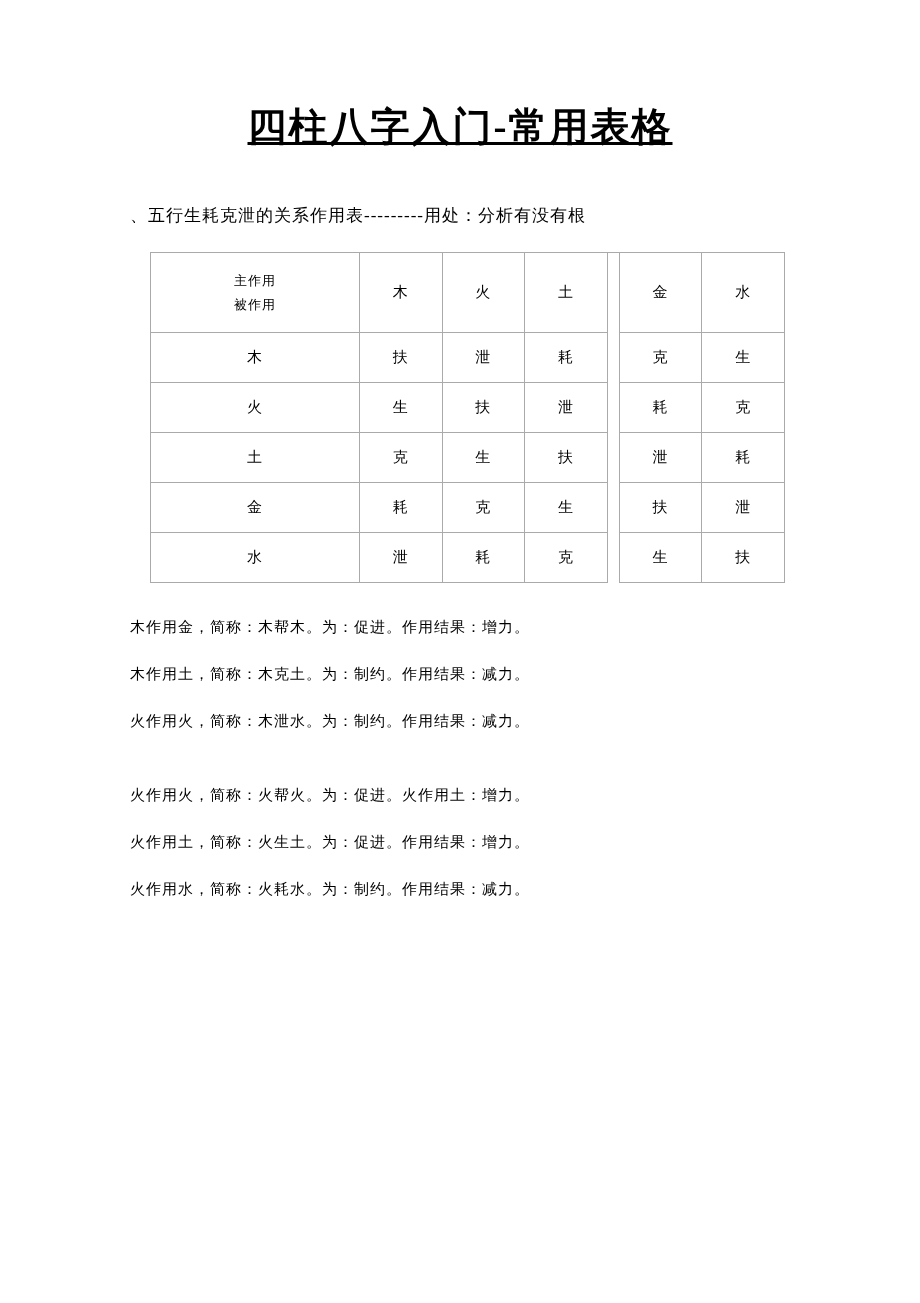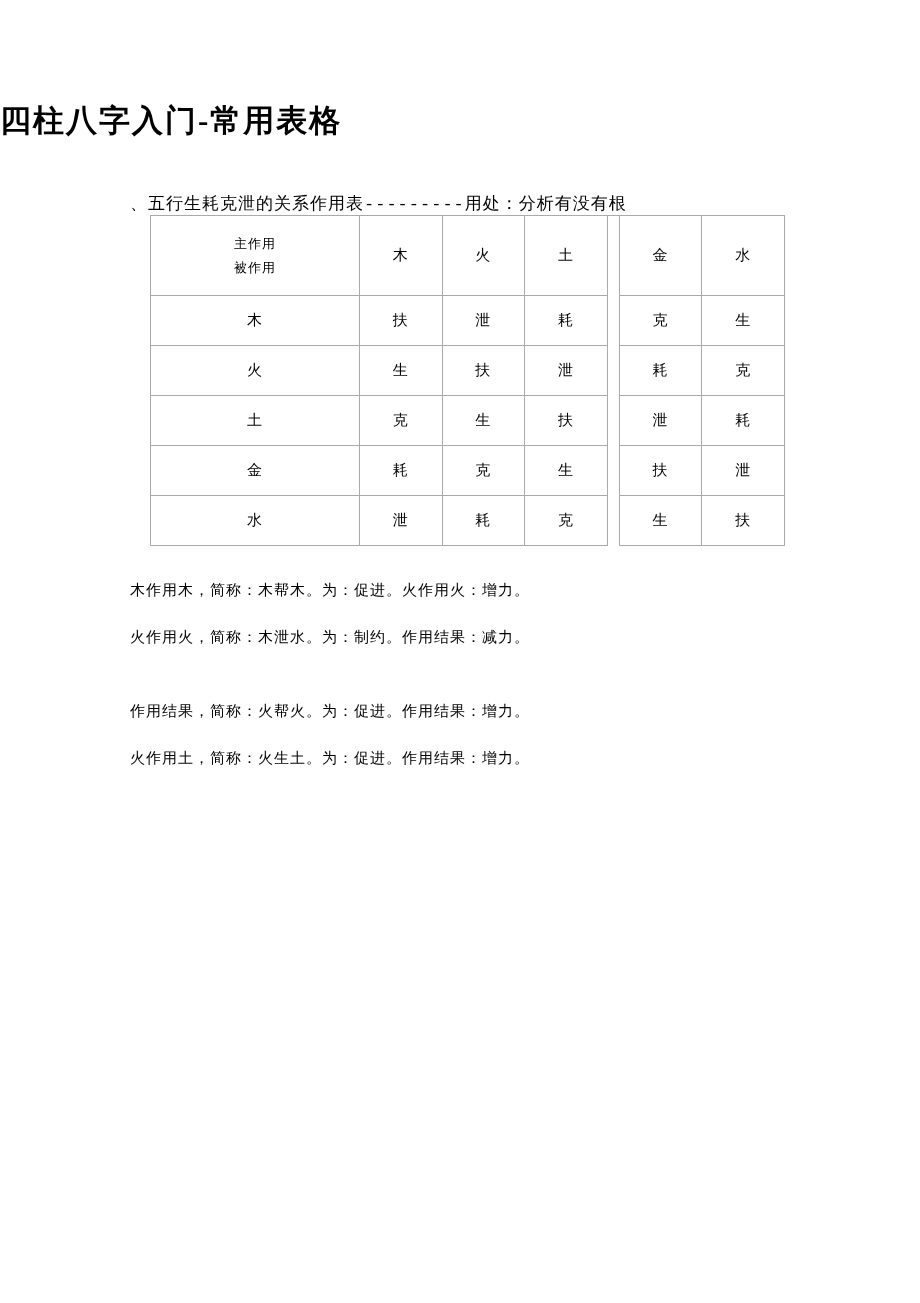--- a/index.html
+++ b/index.html
@@ -9,30 +9,31 @@
     }
     body {
       background: #ffffff;
       font-family: "SimSun", "宋体", serif;
       width: 920px;
       margin: 0 auto;
       padding: 100px 0 60px 0;
       color: #000;
     }
     .title {
-      text-align: left;
-      font-size: 31px;
+      text-align: center;
+      font-size: 39px;
       margin-bottom: 50px;
       letter-spacing: 2px;
+      text-decoration: underline;
     }
     .subtitle {
       font-size: 17px;
       margin-left: 130px;
+      margin-bottom: 25px;
       letter-spacing: 1px;
-      font-family: Liberation Mono, monospace;
     }
     .table-wrap {
       margin: 0 135px 0 150px;
     }
     table {
       width: 100%;
       border-collapse: collapse;
       padding-left: 7px;
     }
     th, td {
@@ -142,20 +143,22 @@
       <td class="gap-cell"></td>
       <td>生</td>
       <td>扶</td>
     </tr>
   </tbody>
     </table>
 </div>
 
 <div class="paragraphs">
   <div class="para-block">
-    <p>木作用木，简称：木帮木。为：促进。火作用火：增力。</p>
+    <p>木作用金，简称：木帮木。为：促进。作用结果：增力。</p>
+    <p>木作用土，简称：木克土。为：制约。作用结果：减力。</p>
     <p>火作用火，简称：木泄水。为：制约。作用结果：减力。</p>
   </div>
   <div class="para-block">
-    <p>作用结果，简称：火帮火。为：促进。作用结果：增力。</p>
+    <p>火作用火，简称：火帮火。为：促进。火作用土：增力。</p>
     <p>火作用土，简称：火生土。为：促进。作用结果：增力。</p>
+    <p>火作用水，简称：火耗水。为：制约。作用结果：减力。</p>
   </div>
 </div>
 
 </body></html>

